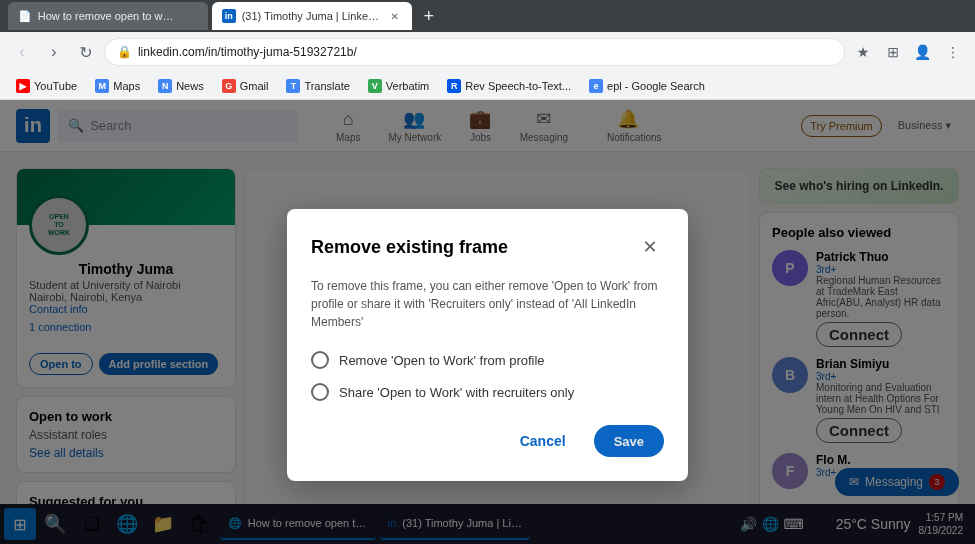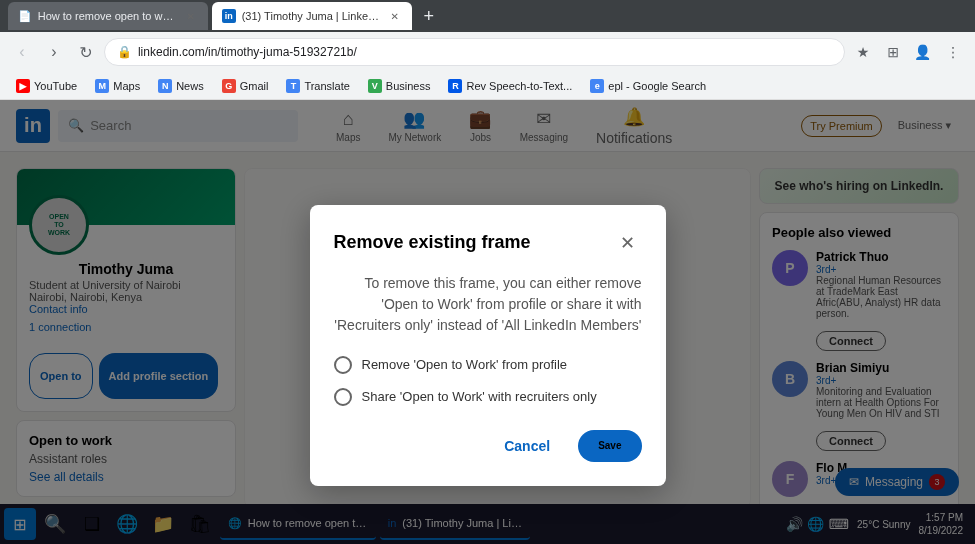--- a/index.html
+++ b/index.html
@@ -282,21 +282,21 @@
       display: flex;
       gap: 6px;
       padding: 8px 12px 12px;
     }
     .btn-open {
       background: #fff;
       border: 1px solid #0a66c2;
       color: #0a66c2;
       border-radius: 16px;
       font-size: 11px;
-      padding: 16px 10px;
+      padding: 4px 10px;
       cursor: pointer;
       font-weight: 600;
     }
     .btn-add-profile {
       background: #0a66c2;
       color: #fff;
       border: none;
       border-radius: 16px;
       font-size: 11px;
       padding: 4px 10px;
@@ -344,41 +344,41 @@
       color: #fff;
       font-weight: bold;
     }
     .person-name { font-size: 12px; font-weight: 600; color: #000; }
     .person-desc { font-size: 10px; color: #555; }
     .connect-btn {
       background: #fff;
       border: 1px solid #666;
       border-radius: 16px;
       padding: 3px 12px;
-      font-size: 11px;
+      font-size: 15px;
       cursor: pointer;
       color: #333;
-      margin-top: 12px;
+      margin-top: 3px;
       font-weight: 600;
     }
 
     
     .modal-overlay {
       position: absolute;
       top: 0; left: 0; right: 0; bottom: 0;
       background: rgba(0,0,0,0.5);
       display: flex;
       align-items: center;
       justify-content: center;
       z-index: 100;
     }
     .modal {
       background: #fff;
       border-radius: 8px;
-      width: 356px;
+      width: 401px;
       padding: 24px;
       position: relative;
       box-shadow: 0 8px 32px rgba(0,0,0,0.3);
       margin-top: 46px;
     }
     .modal-header {
       display: flex;
       justify-content: space-between;
       align-items: center;
       margin-bottom: 16px;
@@ -391,25 +391,24 @@
     .modal-close {
       width: 28px; height: 28px;
       display: flex; align-items: center; justify-content: center;
       cursor: pointer;
       border-radius: 50%;
       color: #666;
       font-size: 18px;
     }
     .modal-body { }
     .modal-desc {
-      font-size: 14px;
+      font-size: 12px;
       color: #555;
       line-height: 1.5;
       margin-bottom: 20px;
-      text-align: right;
     }
     .radio-option {
       display: flex;
       align-items: center;
       gap: 10px;
       margin-bottom: 14px;
       cursor: pointer;
     }
     .radio-circle {
       width: 18px; height: 18px;
@@ -434,22 +433,22 @@
       color: #0a66c2;
       font-size: 14px;
       font-weight: 600;
       padding: 8px 16px;
       border-radius: 20px;
       cursor: pointer;
     }
     .btn-save {
       background: #0a66c2;
       border: none;
-      color: #000000;
-      font-size: 10px;
+      color: #e5e5e5;
+      font-size: 13px;
       font-weight: 600;
       padding: 8px 20px;
       border-radius: 20px;
       cursor: pointer;
     }
 
     
     .taskbar {
       position: fixed;
       bottom: 0;
@@ -558,21 +557,21 @@
     <div class="bookmark-item">
       <div class="bookmark-favicon" style="background:#ea4335;color:#fff;">G</div>
       <span>Gmail</span>
     </div>
     <div class="bookmark-item">
       <div class="bookmark-favicon" style="background:#4285f4;color:#fff;">T</div>
       <span>Translate</span>
     </div>
     <div class="bookmark-item">
       <div class="bookmark-favicon" style="background:#34a853;color:#fff;">V</div>
-      <span>Business</span>
+      <span>Verbatim</span>
     </div>
     <div class="bookmark-item">
       <div class="bookmark-favicon" style="background:#0057e7;color:#fff;">R</div>
       <span>Rev Speech-to-Text...</span>
     </div>
     <div class="bookmark-item">
       <div class="bookmark-favicon" style="background:#4285f4;color:#fff;">e</div>
       <span>epl - Google Search</span>
     </div>
   </div>
@@ -598,21 +597,21 @@
       <div class="li-nav-item">
         <span class="icon">💼</span>
         <span style="font-size:10px;">Jobs</span>
       </div>
       <div class="li-nav-item">
         <span class="icon">✉</span>
         <span style="font-size:10px;">Messaging</span>
       </div>
       <div class="li-nav-item">
         <span class="icon">🔔</span>
-        <span style="font-size:14px;">Notifications</span>
+        <span style="font-size:10px;margin-left:11px;">Notifications</span>
       </div>
     </div>
     <div class="li-header-right">
       <div class="li-premium-btn">Try Premium</div>
       <div class="li-header-btn">Business ▾</div>
     </div>
   </div>
 
   <div class="li-content">
 
@@ -739,21 +738,21 @@
     <span style="color:#0a66c2;">in</span>
     <span style="overflow:hidden;text-overflow:ellipsis;white-space:nowrap;max-width:120px;">(31) Timothy Juma | LinkedIn</span>
   </div>
 
   <div class="taskbar-right">
     <div class="taskbar-systray">
       <span class="systray-icon">🔊</span>
       <span class="systray-icon">🌐</span>
       <span class="systray-icon">⌨</span>
     </div>
-    <div style="font-size:10px;color:#fff;text-align:center;">
+    <div style="font-size:14px;color:#fff;text-align:center;margin-left:24px;">
       <span>25°C Sunny</span>
     </div>
     <div class="taskbar-time">
       <div>1:57 PM</div>
       <div>8/19/2022</div>
     </div>
   </div>
 </div>
 
 </body></html>

